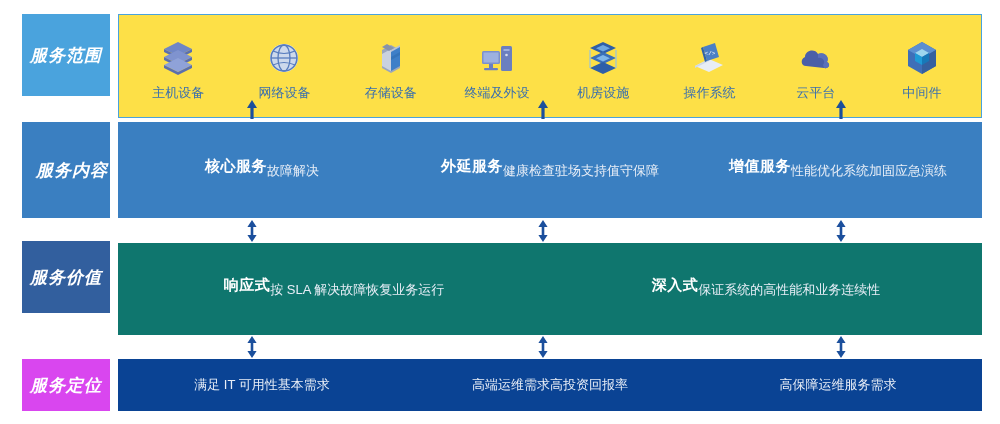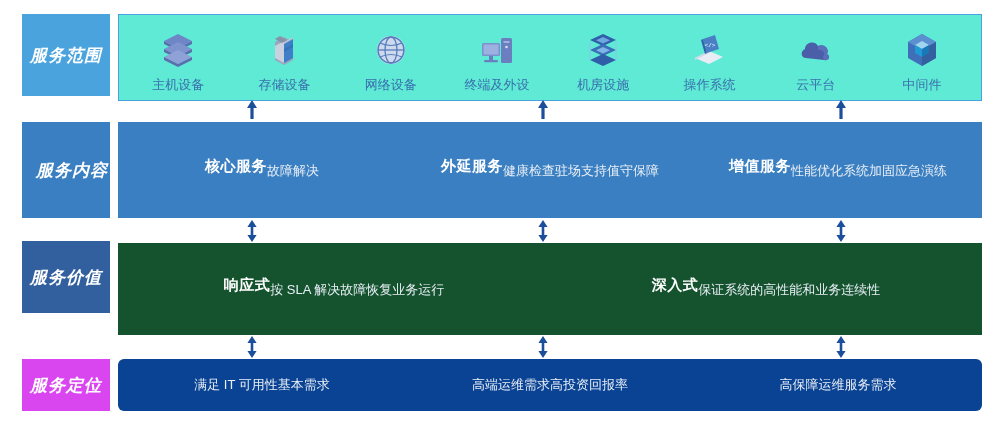--- a/index.html
+++ b/index.html
@@ -19,24 +19,24 @@
     font-size:17px;letter-spacing:1px;
     box-sizing:border-box;
   }
   .lb1{top:14px;height:82px;background:#4aa3dd;}
   .lb2{top:122px;height:96px;background:#3a7fc1;padding-left:12px;}
   .lb3{top:241px;height:72px;background:#325f9e;text-align:right;}
   .lb4{top:359px;height:52px;background:#d946ef;}
 
   
   .panel{position:absolute;left:118px;width:864px;box-sizing:border-box;}
-  .p1{top:14px;height:87px;background:#5eead4;border:1.5px solid #4aa3dd;}
+  .p1{top:14px;height:104px;background:#fde047;border:1.5px solid #4aa3dd;}
   .p2{top:122px;height:96px;background:#3a7fc1;}
-  .p3{top:243px;height:92px;background:#14532d;}
-  .p4{top:359px;height:52px;background:#0a4394;border-radius:6px;}
+  .p3{top:243px;height:92px;background:#0f766e;}
+  .p4{top:359px;height:52px;background:#0a4394;}
 
   
   .icon-strip{
     position:absolute;left:0;top:0;right:0;bottom:0;
     display:flex;align-items:center;justify-content:space-around;
     padding:0 6px;box-sizing:border-box;
   }
   .icon-cell{
     display:flex;flex-direction:column;align-items:center;justify-content:flex-end;
     width:84px;height:72px;
@@ -81,49 +81,49 @@
               <polygon points="20,34 34,27 34,30 20,37 6,30 6,27" fill="#5b6fae"></polygon>
             </g>
           </svg>
         </div>
         <div class="icon-label">主机设备</div>
       </div>
 
       <div class="icon-cell">
         <div class="icon-art">
           <svg width="40" height="40" viewBox="0 0 40 40">
-            <polygon points="11,12 20,7 29,12 29,30 20,35 11,30" fill="#9aa6bd"></polygon>
-            <polygon points="20,12 29,7 29,25 20,30" fill="#b9c3d6"></polygon>
-            <polygon points="11,16 20,11 20,33 11,28" fill="#c9d1de"></polygon>
-            <polygon points="20,14 29,9 29,28 20,33" fill="#3e7fc8"></polygon>
-            <polygon points="20,19 29,14 29,17 20,22" fill="#2f6cb0" opacity=".6"></polygon>
-            <polygon points="11,9 16,6 23,10 18,13" fill="#8793ab"></polygon>
-          </svg>
-        </div>
-        <div class="icon-label">存储设备</div>
-      </div>
-
-      <div class="icon-cell">
-        <div class="icon-art">
-          <svg width="40" height="40" viewBox="0 0 40 40">
             <circle cx="20" cy="20" r="14" fill="#f2f6fb"></circle>
             <circle cx="20" cy="20" r="13" fill="none" stroke="#5b7fc0" stroke-width="1.6"></circle>
             <ellipse cx="20" cy="20" rx="6" ry="13" fill="none" stroke="#5b7fc0" stroke-width="1.3"></ellipse>
             <line x1="7" y1="20" x2="33" y2="20" stroke="#5b7fc0" stroke-width="1.3"></line>
             <path d="M9,13 Q20,18 31,13" fill="none" stroke="#5b7fc0" stroke-width="1.2"></path>
             <path d="M9,27 Q20,22 31,27" fill="none" stroke="#5b7fc0" stroke-width="1.2"></path>
             <path d="M20,7 A13,13 0 0,1 20,33 A13,13 0 0,1 20,7 Z" fill="#4a72b8" opacity=".22"></path>
           </svg>
         </div>
         <div class="icon-label">网络设备</div>
       </div>
 
       <div class="icon-cell">
         <div class="icon-art">
           <svg width="40" height="40" viewBox="0 0 40 40">
+            <polygon points="11,12 20,7 29,12 29,30 20,35 11,30" fill="#9aa6bd"></polygon>
+            <polygon points="20,12 29,7 29,25 20,30" fill="#b9c3d6"></polygon>
+            <polygon points="11,16 20,11 20,33 11,28" fill="#c9d1de"></polygon>
+            <polygon points="20,14 29,9 29,28 20,33" fill="#3e7fc8"></polygon>
+            <polygon points="20,19 29,14 29,17 20,22" fill="#2f6cb0" opacity=".6"></polygon>
+            <polygon points="11,9 16,6 23,10 18,13" fill="#8793ab"></polygon>
+          </svg>
+        </div>
+        <div class="icon-label">存储设备</div>
+      </div>
+
+      <div class="icon-cell">
+        <div class="icon-art">
+          <svg width="40" height="40" viewBox="0 0 40 40">
             <rect x="24" y="8" width="11" height="25" rx="1.5" fill="#6b7fc0"></rect>
             <rect x="26.5" y="11" width="6" height="2" fill="#9fb0dd"></rect>
             <circle cx="29.5" cy="17" r="1.3" fill="#d6deef"></circle>
             <rect x="5" y="13" width="18" height="13" rx="1.5" fill="#7b90cd"></rect>
             <rect x="6.5" y="14.5" width="15" height="10" fill="#9db1e0"></rect>
             <rect x="12" y="26" width="4" height="4" fill="#6b7fc0"></rect>
             <rect x="7" y="30" width="14" height="2.2" rx="1" fill="#6b7fc0"></rect>
           </svg>
         </div>
         <div class="icon-label">终端及外设</div>

